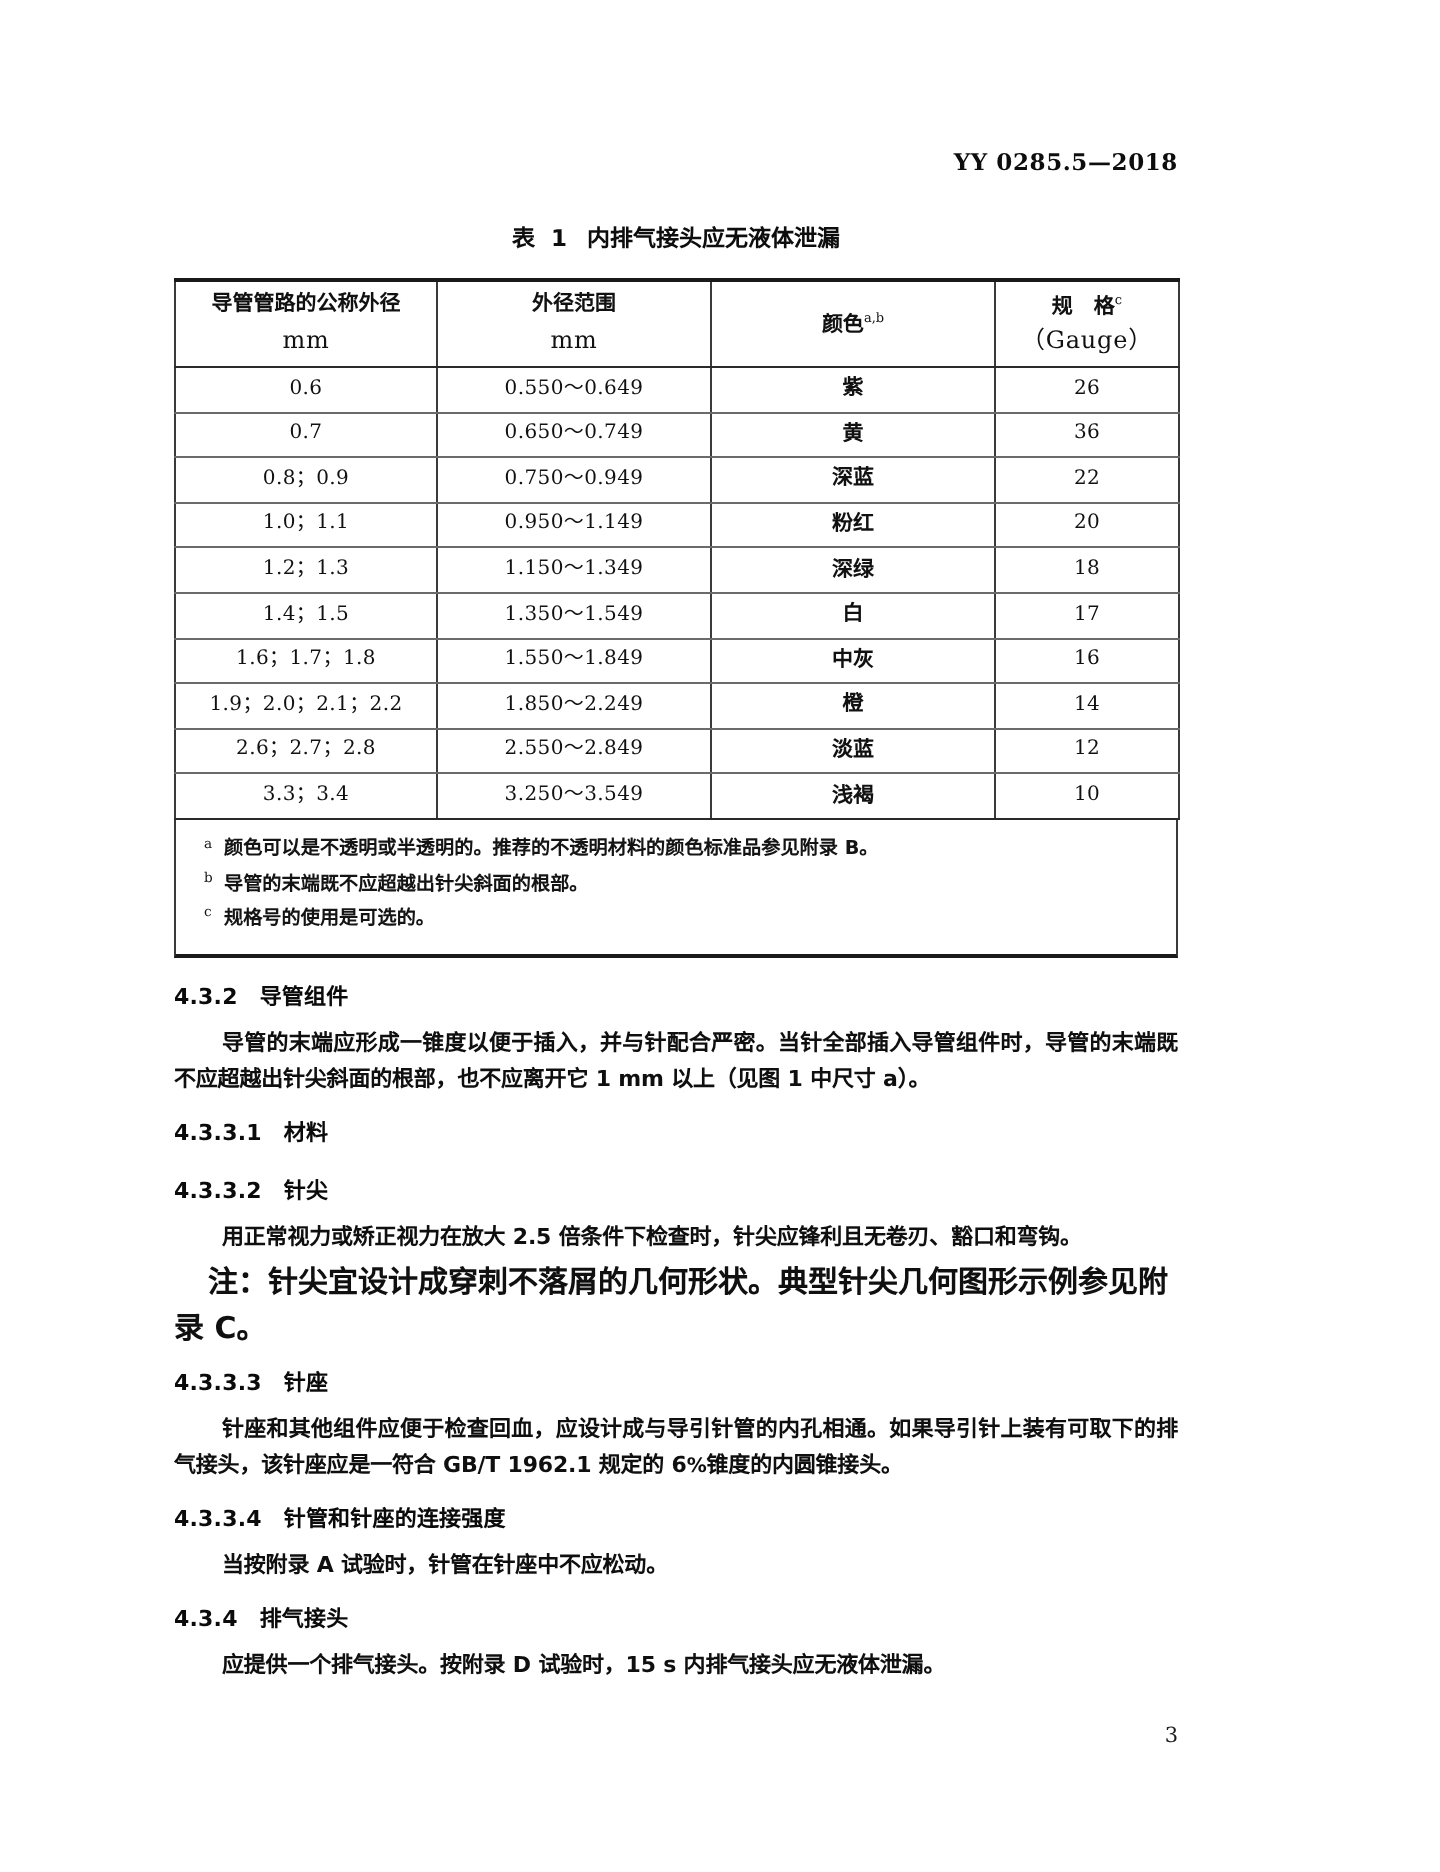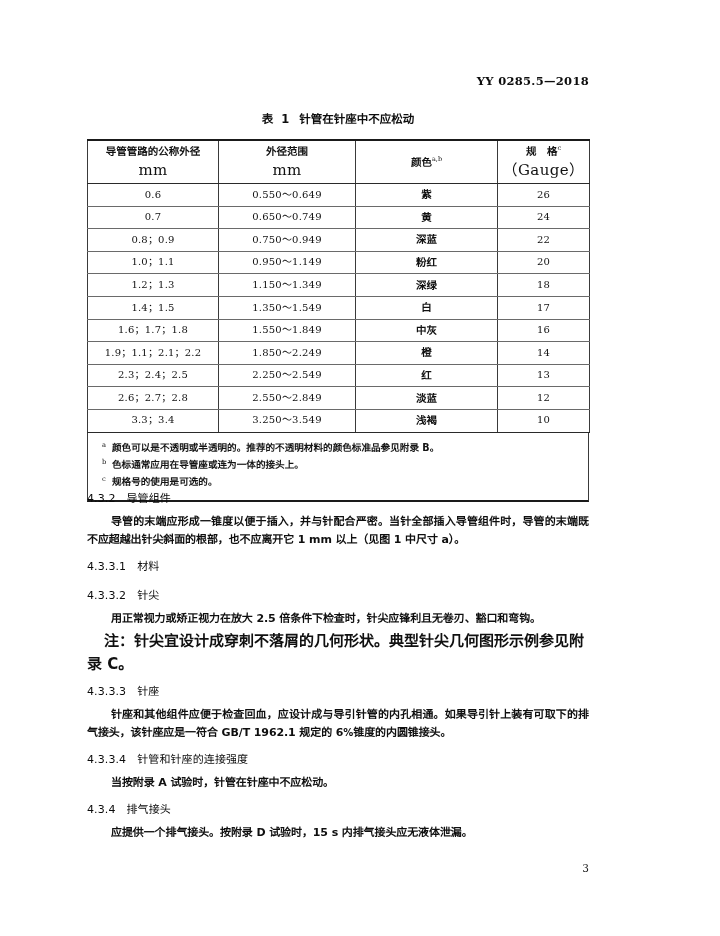--- a/index.html
+++ b/index.html
@@ -83,21 +83,21 @@
     font-weight: bold;
     font-family: "DejaVu Sans", "Liberation Sans", sans-serif;
     font-size: 10.5px;
     border-top: 2.1px solid #1a1a1a;
     border-bottom: 1.1px solid #2a2a2a;
   }
   table.main thead th .unit {
     display: block;
     font-weight: normal;
     font-family: "DejaVu Serif", "Liberation Serif", serif;
-    font-size: 15px;
+    font-size: 12px;
     margin-top: 3px;
     letter-spacing: 0.4px;
   }
   table.main tbody td {
     height: 21.6px;
   }
   table.main tbody td.num {
     font-family: "DejaVu Serif", "Liberation Serif", serif;
     font-size: 10px;
     letter-spacing: 0.2px;
@@ -149,21 +149,21 @@
   .body {
     position: absolute;
     left: 87px;
     top: 483px;
     width: 502px;
   }
   h3.clause {
     margin: 0;
     font-family: "DejaVu Sans", "Liberation Sans", sans-serif;
     font-size: 11px;
-    font-weight: normal;
+    font-weight: bold;
     color: #0b0b0b;
     line-height: 1.2;
     padding: 9px 0 7px 0;
     letter-spacing: 0.1px;
   }
   h3.clause .num {
     font-family: "DejaVu Sans", "Liberation Sans", sans-serif;
     margin-right: 11px;
   }
   p.para {
@@ -207,21 +207,21 @@
 </head>
 <body>
 
 <div class="page">
 
   <div class="doc-header">YY 0285.5—2018</div>
 
   <div class="table-caption">
     <span>表</span>
     <span class="cap-no">1</span>
-    <span>针管在针座中不应松动</span>
+    <span>内排气接头应无液体泄漏</span>
   </div>
 
   <div class="tbl-wrap">
     <table class="main">
       <colgroup>
         <col class="c1">
           <col class="c2">
           <col class="c3">
           <col class="c4">
       </colgroup>
@@ -248,21 +248,21 @@
         <tr>
           <td class="num">0.6</td>
           <td class="num">0.550～0.649</td>
           <td class="color">紫</td>
           <td class="num">26</td>
         </tr>
         <tr>
           <td class="num">0.7</td>
           <td class="num">0.650～0.749</td>
           <td class="color">黄</td>
-          <td class="num">24</td>
+          <td class="num">36</td>
         </tr>
         <tr>
           <td class="num">0.8；0.9</td>
           <td class="num">0.750～0.949</td>
           <td class="color">深蓝</td>
           <td class="num">22</td>
         </tr>
         <tr>
           <td class="num">1.0；1.1</td>
           <td class="num">0.950～1.149</td>
@@ -281,30 +281,24 @@
           <td class="color">白</td>
           <td class="num">17</td>
         </tr>
         <tr>
           <td class="num">1.6；1.7；1.8</td>
           <td class="num">1.550～1.849</td>
           <td class="color">中灰</td>
           <td class="num">16</td>
         </tr>
         <tr>
-          <td class="num">1.9；1.1；2.1；2.2</td>
+          <td class="num">1.9；2.0；2.1；2.2</td>
           <td class="num">1.850～2.249</td>
           <td class="color">橙</td>
           <td class="num">14</td>
-        </tr>
-        <tr>
-          <td class="num">2.3；2.4；2.5</td>
-          <td class="num">2.250～2.549</td>
-          <td class="color">红</td>
-          <td class="num">13</td>
         </tr>
         <tr>
           <td class="num">2.6；2.7；2.8</td>
           <td class="num">2.550～2.849</td>
           <td class="color">淡蓝</td>
           <td class="num">12</td>
         </tr>
         <tr>
           <td class="num">3.3；3.4</td>
           <td class="num">3.250～3.549</td>
@@ -314,21 +308,21 @@
       </tbody>
     </table>
 
     <div class="tbl-notes">
       <div class="note">
         <span class="mark">a</span>
         <span>颜色可以是不透明或半透明的。推荐的不透明材料的颜色标准品参见附录 B。</span>
       </div>
       <div class="note">
         <span class="mark">b</span>
-        <span>色标通常应用在导管座或连为一体的接头上。</span>
+        <span>导管的末端既不应超越出针尖斜面的根部。</span>
       </div>
       <div class="note">
         <span class="mark">c</span>
         <span>规格号的使用是可选的。</span>
       </div>
     </div>
   </div>
 
   <div class="body">
 

